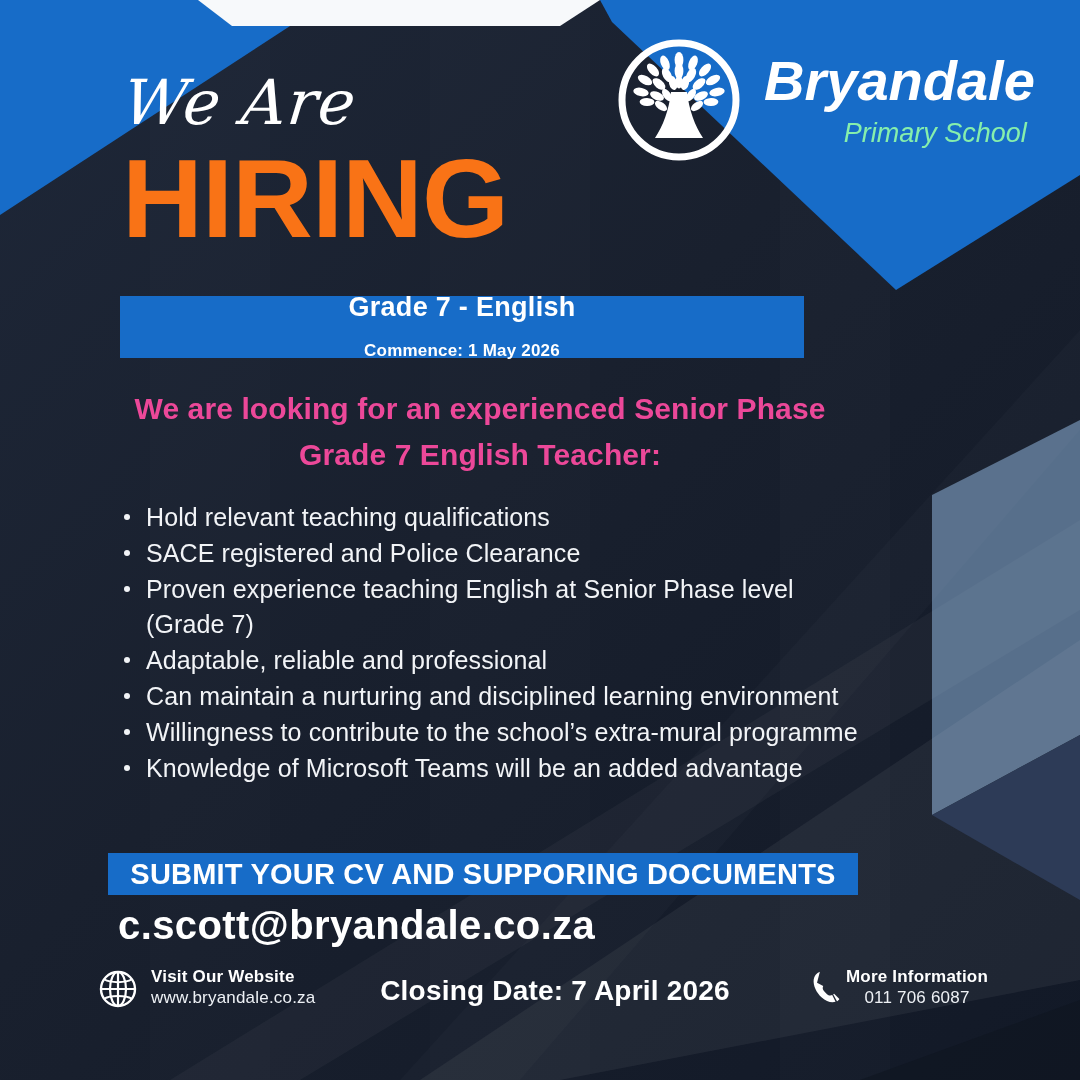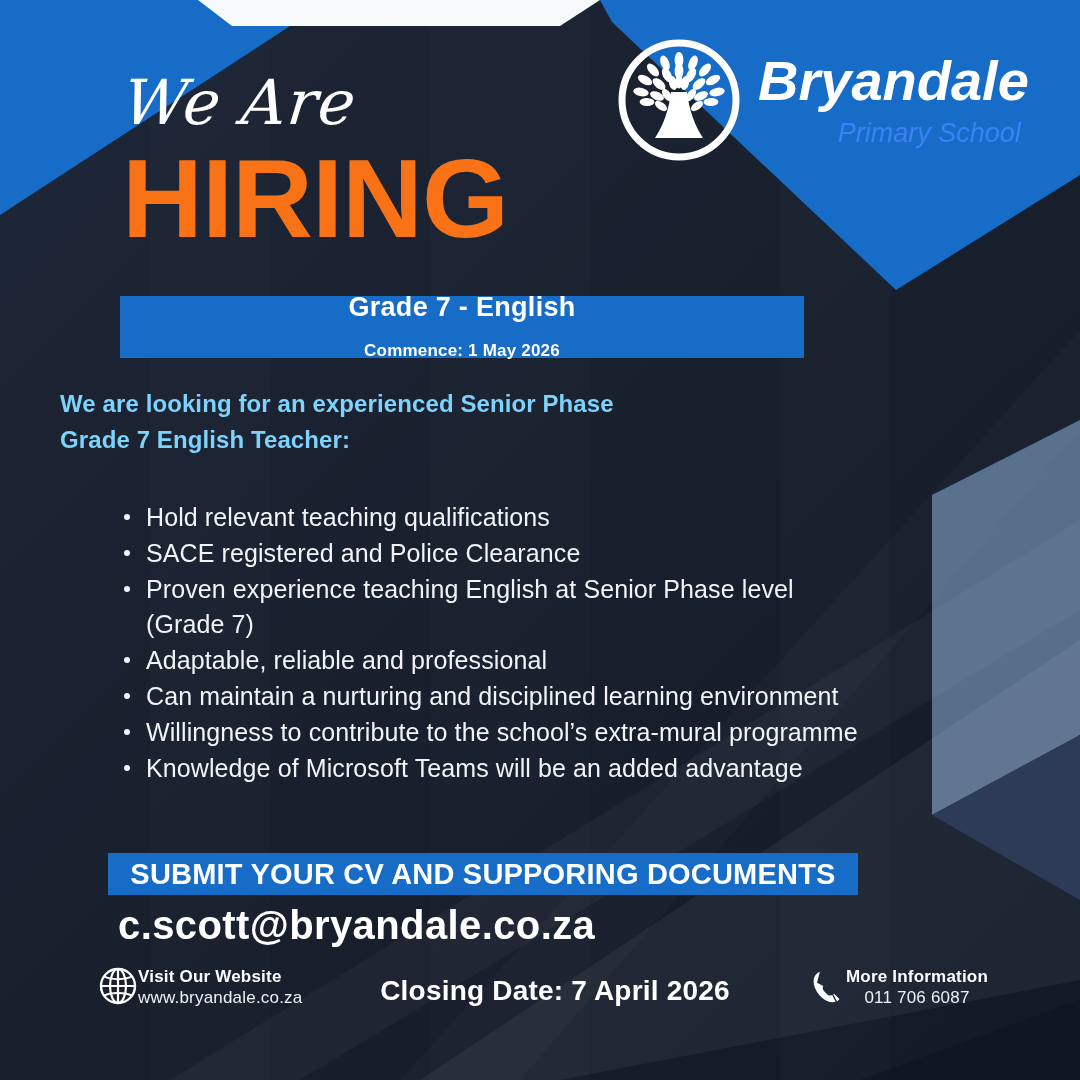--- a/index.html
+++ b/index.html
@@ -47,40 +47,40 @@
     letter-spacing: -1px;
   }
 
   
   .logo-wrap {
     position: absolute;
     left: 617px;
     top: 38px;
     display: flex;
     align-items: center;
-    gap: 17px;
+    gap: 23px;
   }
   .logo-mark { width: 124px; height: 124px; flex: none; }
   .logo-text { display: flex; flex-direction: column; }
   .logo-name {
     font-family: "Liberation Sans", sans-serif;
     font-weight: 700;
     font-style: italic;
     font-size: 56px;
     line-height: 1.02;
     color: #ffffff;
     letter-spacing: 0px;
   }
   .logo-sub {
     font-family: "Liberation Sans", sans-serif;
     font-style: italic;
     font-weight: 400;
     font-size: 27px;
     line-height: 1.1;
-    color: #3b82f6;
+    color: #86efac;
     text-align: right;
     padding-right: 8px;
     margin-top: 10px;
   }
 
   
   .position-banner {
     position: absolute;
     left: 120px;
     top: 296px;
@@ -107,24 +107,25 @@
     margin-top: 20px;
     letter-spacing: 0.2px;
   }
 
   
   .intro {
     position: absolute;
     left: 60px;
     top: 386px;
     width: 840px;
-    font-weight: 700;
-    font-size: 24px;
+    text-align: center;
+    font-weight: 700;
+    font-size: 30px;
     line-height: 1.52;
-    color: #7dd3fc;
+    color: #ec4899;
     letter-spacing: 0.1px;
   }
 
   
   .req-list {
     position: absolute;
     left: 104px;
     top: 484px;
     width: 740px;
     margin: 16px;
@@ -181,21 +182,22 @@
     color: #ffffff;
     letter-spacing: 0.4px;
   }
 
   
   .footer-web {
     position: absolute;
     left: 98px;
     top: 966px;
     display: flex;
-    align-items: flex-start;
+    align-items: flex-end;
+    gap: 13px;
   }
   .footer-phone {
     position: absolute;
     left: 808px;
     top: 966px;
     display: flex;
     align-items: center;
   }
   .footer-lines { display: flex; flex-direction: column; }
   .footer-title {

